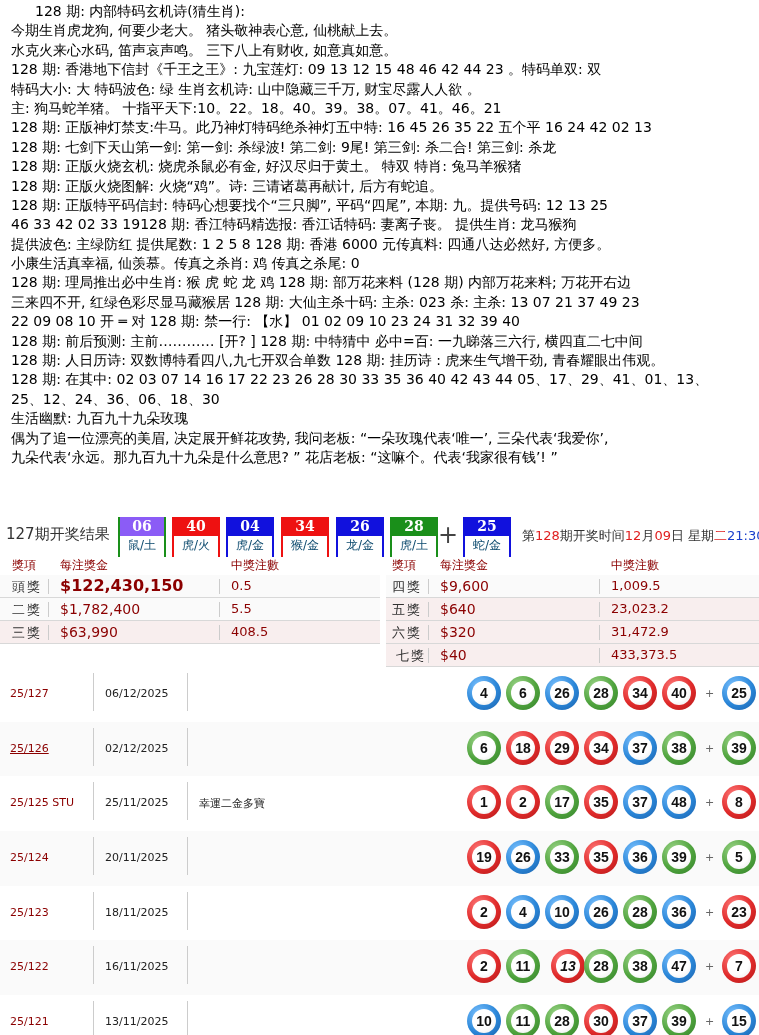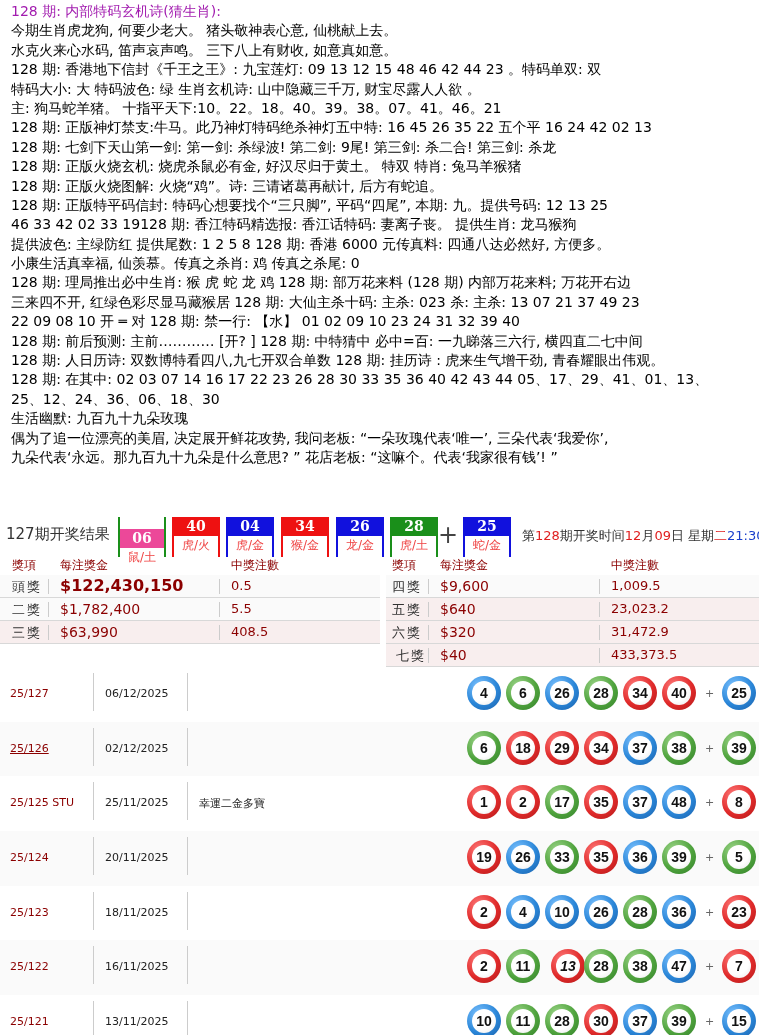--- a/index.html
+++ b/index.html
@@ -1,27 +1,27 @@
 <!DOCTYPE html>
 <html><head>
 <meta charset="utf-8">
 <style>
   * { box-sizing: border-box; margin: 0; padding: 0; }
   html, body { width: 759px; height: 1035px; overflow: hidden; background: #ffffff; }
   body { font-family: "DejaVu Sans", "Liberation Sans", sans-serif; color: #000; position: relative; }
 
   .text-block { position: absolute; left: 0; top: 0; width: 759px; padding: 2px 0 0 11px; }
   .line { font-size: 14px; line-height: 19.4px; white-space: nowrap; overflow: hidden; height: 19.4px; letter-spacing: 0px; }
-  .line.red { color: #a21caf; }
+  .line.red { color: #000000; margin-left: 24px; }
 
   .result-strip { position: absolute; left: 0; top: 515px; width: 759px; height: 40px; }
   .result-title { position: absolute; left: 6px; top: 10px; font-size: 15px; color: #333; }
   .ballbox { position: absolute; top: 2px; width: 48px; height: 40px; border-left: 2px solid; border-right: 2px solid; background: #fff; }
   .ballbox .num { height: 19px; color: #fff; font-weight: bold; font-size: 14px; text-align: center; line-height: 19px; font-family: "DejaVu Serif", serif; }
-  .ballbox .zod { height: 19px; font-size: 12px; text-align: center; line-height: 19px; color: #ef4444; }
+  .ballbox .zod { height: 19px; font-size: 12px; text-align: center; line-height: 19px; color: #0c4a6e; }
   .plus-sign { position: absolute; left: 438px; top: 8px; font-size: 24px; color: #444; line-height: 24px; }
   .draw-time { position: absolute; left: 522px; top: 12px; font-size: 13px; color: #333; white-space: nowrap; }
   .draw-time .r { color: #e02020; }
   .draw-time .b { color: #1a3fcc; }
 
   .prize-table { position: absolute; top: 553px; width: 380px; }
   .prize-table.left { left: 0; }
   .prize-table.right { left: 386px; width: 373px; }
   .ph { height: 22px; font-size: 12px; color: #8b0000; position: relative; }
   .ph span { position: absolute; top: 4px; }
@@ -79,21 +79,21 @@
     <div class="line">25、12、24、36、06、18、30</div>
     <div class="line">生活幽默: 九百九十九朵玫瑰</div>
     <div class="line">偶为了追一位漂亮的美眉, 决定展开鲜花攻势, 我问老板: “一朵玫瑰代表‘唯一’, 三朵代表‘我爱你’,</div>
     <div class="line">九朵代表‘永远。那九百九十九朵是什么意思? ”  花店老板: “这嘛个。代表‘我家很有钱’! ”</div>
   </div>
 
 <div class="result-strip">
   <div class="result-title">127期开奖结果</div>
   <div id="result-balls">
       <div class="ballbox" style="left: 118px; border-color: rgb(26, 143, 26);">
-        <div class="num" style="background: #ec4899; margin-top: 12px;">06</div>
+        <div class="num" style="background: #8b5cf6;">06</div>
         <div class="zod">鼠/土</div>
       </div>
       <div class="ballbox" style="left: 172px; border-color: rgb(238, 17, 17);">
         <div class="num" style="background: rgb(238, 17, 17);">40</div>
         <div class="zod">虎/火</div>
       </div>
       <div class="ballbox" style="left: 226px; border-color: rgb(17, 17, 221);">
         <div class="num" style="background: rgb(17, 17, 221);">04</div>
         <div class="zod">虎/金</div>
       </div>

